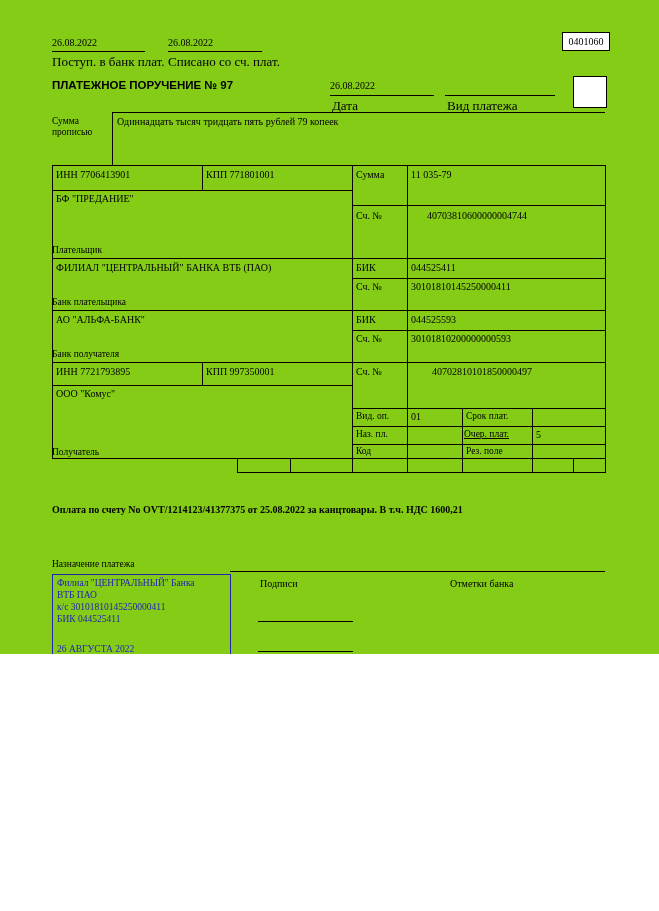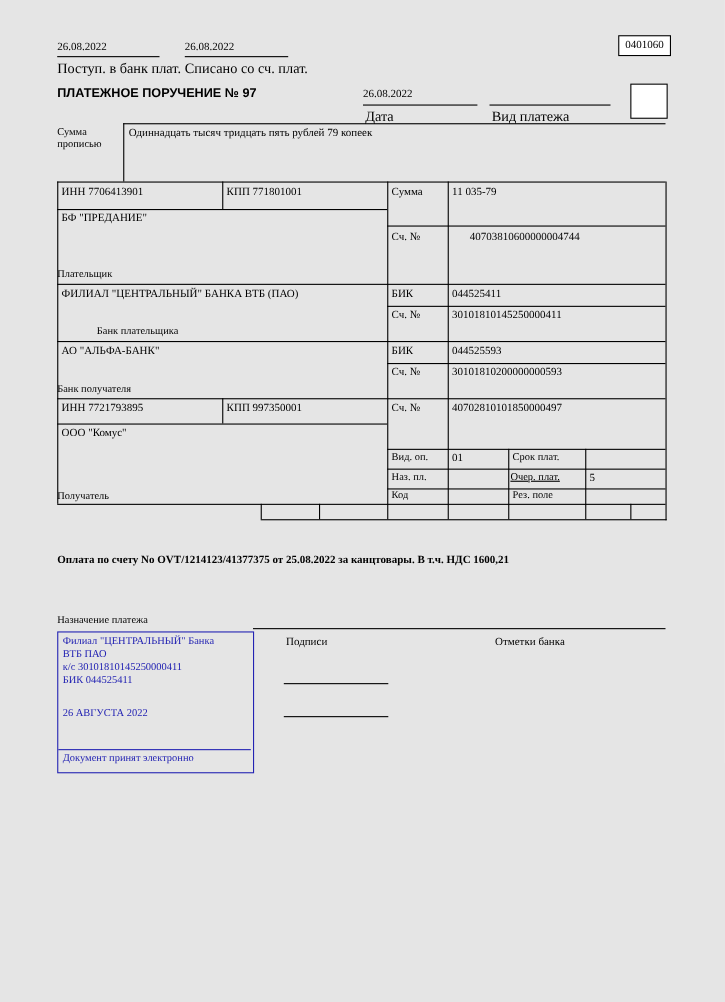--- a/index.html
+++ b/index.html
@@ -1,16 +1,16 @@
 <!DOCTYPE html>
 <html style="--blue: #2323b3;"><head>
 <meta charset="utf-8">
 <style>
   html,body{margin:0;padding:0;background:#ffffff;}
-  .page{position:relative;width:659px;height:911px;background:#e5e5e5;
+  .page{position:relative;width:659px;height:654px;background:#84cc16;
         font-family:"Liberation Serif",serif;color:#000;overflow:hidden;}
   .t{position:absolute;font-size:10px;line-height:1.15;white-space:nowrap;}
   .s{font-size:9.5px;}
   .tiny{font-size:13px;}
   .title{font-family:"Liberation Sans",sans-serif;font-weight:bold;font-size:11.5px;}
   .h{position:absolute;height:1px;background:#000;}
   .v{position:absolute;width:1px;background:#000;}
   .box{position:absolute;border:1px solid #000;background:#fff;}
   .code-box{display:flex;align-items:center;justify-content:center;font-size:10px;}
   .stamp{position:absolute;left:52px;top:574px;width:177px;height:127px;
@@ -79,33 +79,33 @@
   <div class="t" style="left:56px;top:193px;">БФ "ПРЕДАНИЕ"</div>
   <div class="t" style="left:356px;top:210px;">Сч. №</div>
   <div class="t" style="left:411px;top:210px;margin-left:16px;">40703810600000004744</div>
   <div class="t s" style="left:52px;top:245px;">Плательщик</div>
 
   <div class="t" style="left:56px;top:262px;">ФИЛИАЛ "ЦЕНТРАЛЬНЫЙ" БАНКА ВТБ (ПАО)</div>
   <div class="t" style="left:356px;top:262px;">БИК</div>
   <div class="t" style="left:411px;top:262px;">044525411</div>
   <div class="t" style="left:356px;top:281px;">Сч. №</div>
   <div class="t" style="left:411px;top:281px;">30101810145250000411</div>
-  <div class="t s" style="left:52px;top:297px;padding-left:36px;">Банк плательщика</div>
+  <div class="t s" style="left:52px;top:297px;">Банк плательщика</div>
 
   <div class="t" style="left:56px;top:314px;">АО "АЛЬФА-БАНК"</div>
   <div class="t" style="left:356px;top:314px;">БИК</div>
   <div class="t" style="left:411px;top:314px;">044525593</div>
   <div class="t" style="left:356px;top:333px;">Сч. №</div>
   <div class="t" style="left:411px;top:333px;">30101810200000000593</div>
   <div class="t s" style="left:52px;top:349px;">Банк получателя</div>
 
   <div class="t" style="left:56px;top:366px;">ИНН 7721793895</div>
   <div class="t" style="left:206px;top:366px;">КПП 997350001</div>
   <div class="t" style="left:356px;top:366px;">Сч. №</div>
-  <div class="t" style="left:411px;top:366px;">40702810101850000497</div>
+  <div class="t" style="left:432px;top:366px;">40702810101850000497</div>
   <div class="t" style="left:56px;top:388px;">ООО "Комус"</div>
   <div class="t s" style="left:356px;top:411px;">Вид. оп.</div>
   <div class="t" style="left:411px;top:411px;">01</div>
   <div class="t s" style="left:466px;top:411px;text-align:right;">Срок плат.</div>
   <div class="t s" style="left:356px;top:429px;">Наз. пл.</div>
   <div class="t s" style="left:464px;top:429px;text-decoration:underline;">Очер. плат.</div>
   <div class="t" style="left:536px;top:429px;">5</div>
   <div class="t s" style="left:52px;top:447px;">Получатель</div>
   <div class="t s" style="left:356px;top:446px;">Код</div>
   <div class="t s" style="left:466px;top:446px;">Рез. поле</div>

